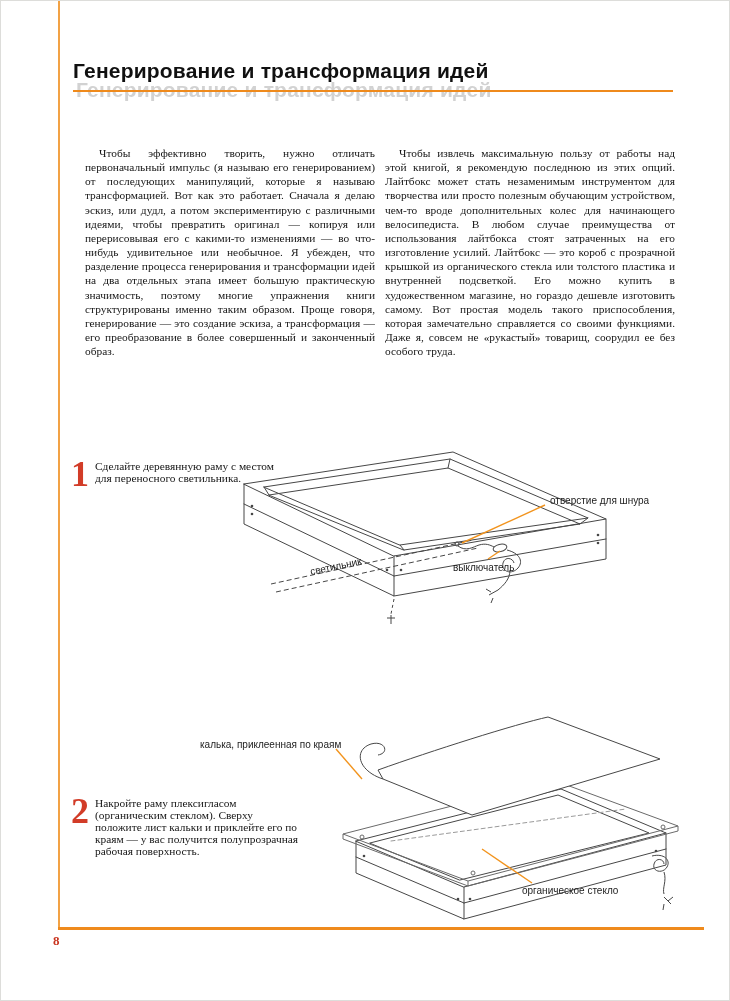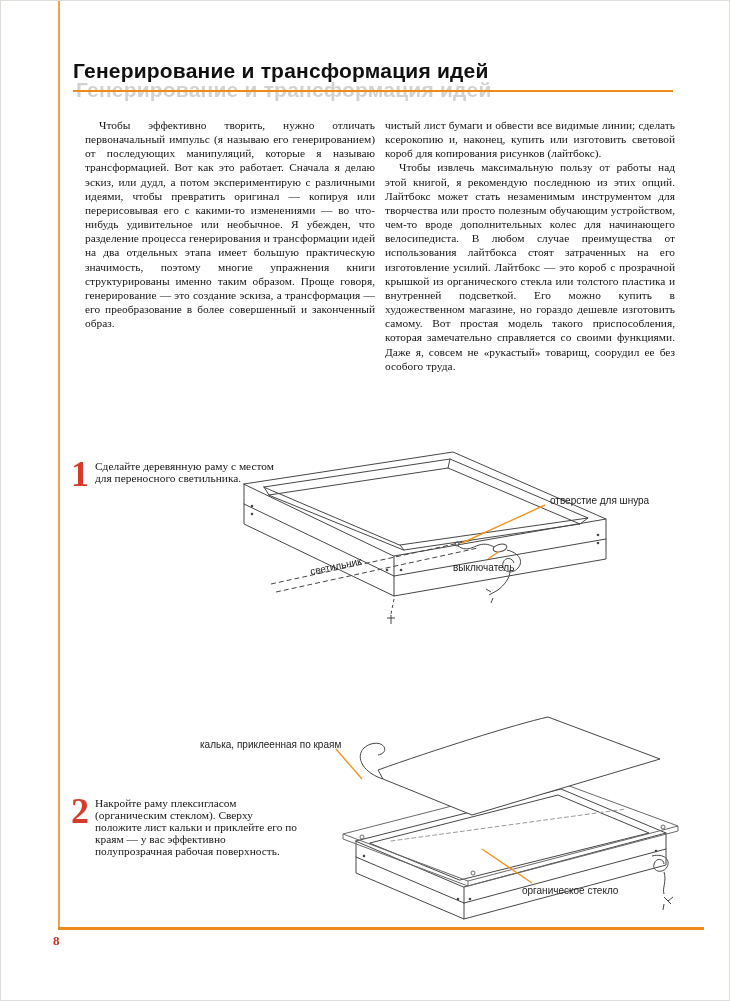--- a/index.html
+++ b/index.html
@@ -20,21 +20,21 @@
     font-family:"Liberation Sans", sans-serif; font-weight:bold;
     font-size:21px; color:#9c9c9c; opacity:.45; letter-spacing:.2px; white-space:nowrap;
   }
   .title-rule { position:absolute; left:72px; top:89px; width:600px; height:2px; background:#ef8a1c; z-index:2; }
   .col {
     position:absolute; top:117px; width:290px;
     font-size:11.4px; line-height:14.15px; color:#161616; text-align:justify;
   }
   .col-left  { left:84px; }
   .col-right { left:384px; }
-  .col p { text-indent:14px; }
+  .col p { text-indent:14px;margin-top:28px; }
   .col p.noindent { text-indent:0; }
   .step-num {
     position:absolute; font-family:"Liberation Serif", serif; font-weight:bold;
     font-size:36px; line-height:1; color:#d23c28;
   }
   .step-text {
     position:absolute; font-size:11.4px; line-height:12px; color:#161616; text-align:left;
   }
   #step1-num { left:70px; top:455px; }
   #step1-text { left:94px; top:459px; width:192px; }
@@ -57,21 +57,20 @@
 
   <div class="title-ghost">Генерирование и трансформация идей</div>
   <h1 class="title">Генерирование и трансформация идей</h1>
   <div class="title-rule"></div>
 
   <div class="col col-left">
     <p>Чтобы эффективно творить, нужно отличать первоначальный импульс (я называю его генерированием) от последующих манипуляций, которые я называю трансформацией. Вот как это работает. Сначала я делаю эскиз, или дудл, а потом экспериментирую с различными идеями, чтобы превратить оригинал — копируя или перерисовывая его с какими-то изменениями — во что-нибудь удивительное или необычное. Я убежден, что разделение процесса генерирования и трансформации идей на два отдельных этапа имеет большую практическую значимость, поэтому многие упражнения книги структурированы именно таким образом. Проще говоря, генерирование — это создание эскиза, а трансформация — его преобразование в более совершенный и законченный образ.</p>
   </div>
 
   <div class="col col-right">
-    <p class="noindent">чистый лист бумаги и обвести все видимые линии; сделать ксерокопию и, наконец, купить или изготовить световой короб для копирования рисунков (лайтбокс).</p>
     <p>Чтобы извлечь максимальную пользу от работы над этой книгой, я рекомендую последнюю из этих опций. Лайтбокс может стать незаменимым инструментом для творчества или просто полезным обучающим устройством, чем-то вроде дополнительных колес для начинающего велосипедиста. В любом случае преимущества от использования лайтбокса стоят затраченных на его изготовление усилий. Лайтбокс — это короб с прозрачной крышкой из органического стекла или толстого пластика и внутренней подсветкой. Его можно купить в художественном магазине, но гораздо дешевле изготовить самому. Вот простая модель такого приспособления, которая замечательно справляется со своими функциями. Даже я, совсем не «рукастый» товарищ, соорудил ее без особого труда.</p>
   </div>
 
   <div class="step-num" id="step1-num">1</div>
   <div class="step-text" id="step1-text">Сделайте деревянную раму с местом для переносного светильника.</div>
 
   <svg class="fig" style="left:200px;top:443px" width="480" height="215" viewBox="0 0 480 215">
     <g fill="none" stroke="#474747" stroke-width="1" stroke-linejoin="round" stroke-linecap="round">
       <path d="M43,40 L252,8 L405,75 L193,112 Z"></path>
       <path d="M63,43 L249,15 L387,74 L199,101 Z"></path>
@@ -109,21 +108,21 @@
     <g fill="none" stroke="#f2941e" stroke-width="1.4">
       <path d="M344,61 L261,99"></path>
       <path d="M287,115 L299,107"></path>
     </g>
     <text x="349" y="60">отверстие для шнура</text>
     <text x="252" y="127">выключатель</text>
     <text transform="translate(110,131) rotate(-12)">светильник</text>
   </svg>
 
   <div class="step-num" id="step2-num">2</div>
-  <div class="step-text" id="step2-text">Накройте раму плексигласом (органическим стеклом). Сверху положите лист кальки и приклейте его по краям — у вас эффективно полупрозрачная рабочая поверхность.</div>
+  <div class="step-text" id="step2-text">Накройте раму плексигласом (органическим стеклом). Сверху положите лист кальки и приклейте его по краям — у вас получится полупрозрачная рабочая поверхность.</div>
 
   <svg class="fig" style="left:185px;top:690px" width="510" height="235" viewBox="0 0 510 235">
     <g fill="none" stroke="#474747" stroke-width="1" stroke-linejoin="round" stroke-linecap="round">
       <path d="M170,150 L375,98 L480,142 L278,196 Z"></path>
       <path d="M184,152 L372,104 L463,142 L274,189 Z"></path>
       <path d="M170,150 L170,182 L278,228 L278,196"></path>
       <path d="M170,166 L278,212"></path>
       <path d="M480,142 L480,174 L278,228"></path>
       <path d="M278,212 L480,158"></path>
       <path d="M205,150 L440,118" stroke="#9a9a9a" stroke-dasharray="4,3"></path>

